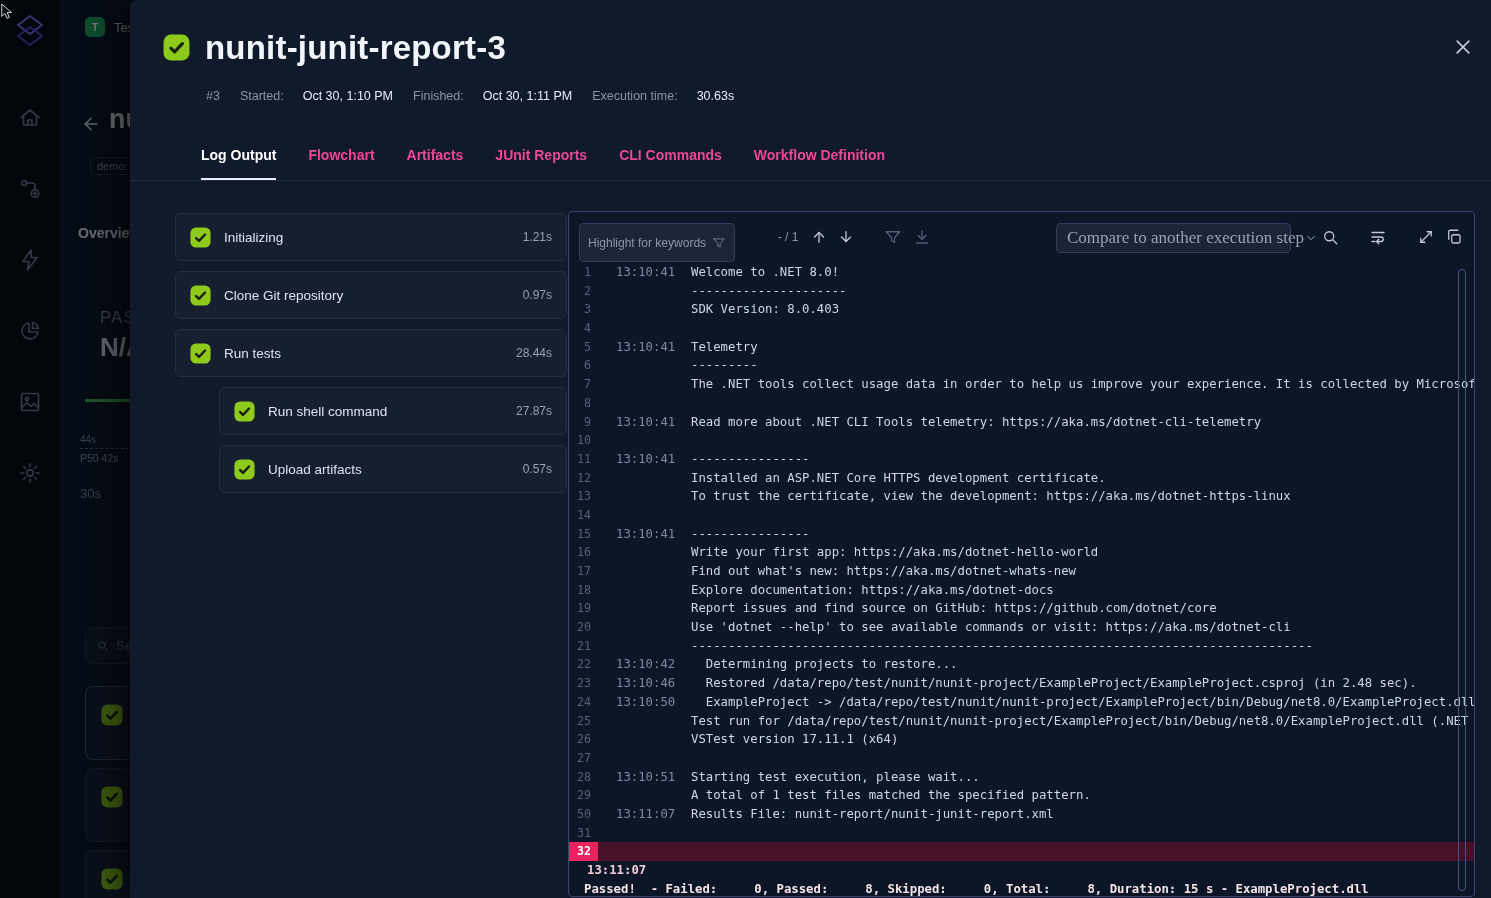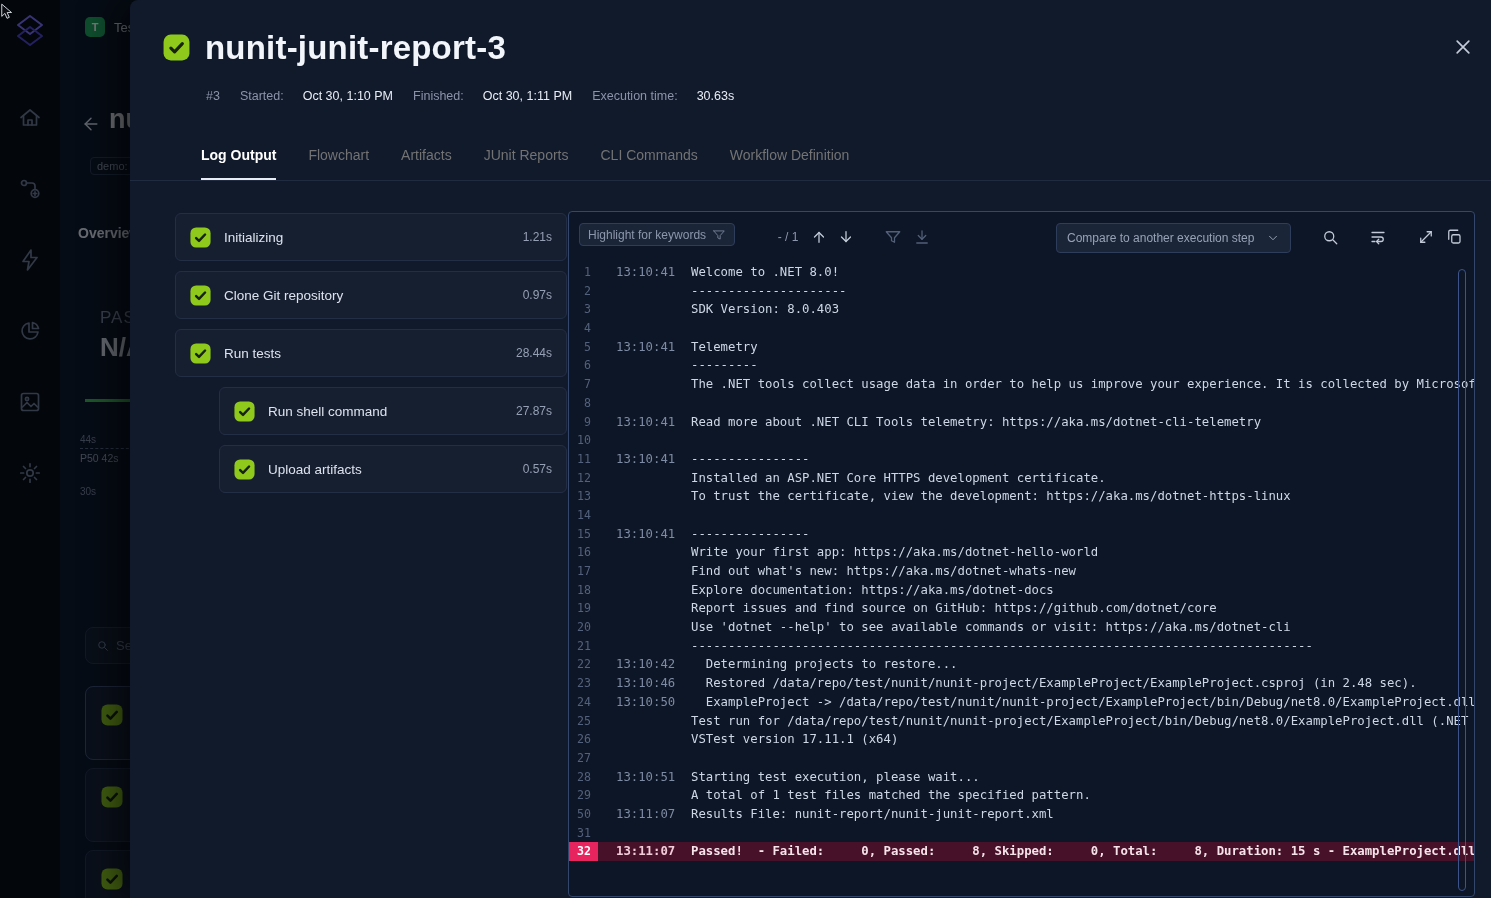--- a/index.html
+++ b/index.html
@@ -34,21 +34,21 @@
   .bg-heading { position: absolute; left: 49px; top: 104px; font-size: 27px; font-weight: 700; color: #f1f4f9; white-space: nowrap; }
   .bg-badge { position: absolute; left: 30px; top: 157px; font-size: 11px; color: #8b95a9;
     border: 1px solid #2a354d; border-radius: 4px; padding: 2px 6px; white-space: nowrap; }
   .bg-section { position: absolute; left: 18px; top: 225px; font-size: 14px; font-weight: 600; color: #e4e9f2; }
   .bg-stat-label { position: absolute; left: 40px; top: 308px; font-size: 17px; letter-spacing: 1px; color: #7e89a0; white-space: nowrap; }
   .bg-stat-value { position: absolute; left: 40px; top: 332px; font-size: 26px; font-weight: 700; color: #dde3ed; }
   .bg-chart-line { position: absolute; left: 25px; top: 399px; width: 100px; height: 3px; background: #3fb950; }
   .bg-tick-top { position: absolute; left: 20px; top: 434px; font-size: 10px; color: #76819a; }
   .bg-dash { position: absolute; left: 20px; top: 448px; width: 105px; border-top: 1px dashed #55617c; }
   .bg-p50 { position: absolute; left: 20px; top: 452px; font-size: 10.5px; color: #8d98ad; white-space: nowrap; }
-  .bg-tick-bottom { position: absolute; left: 20px; top: 486px; font-size: 10px; color: #76819a; }
+  .bg-tick-bottom { position: absolute; left: 20px; top: 486px; font-size: 13px; color: #76819a; }
   .bg-search { position: absolute; left: 25px; top: 627px; width: 110px; height: 37px; background: #121b2c;
     border: 1px solid #26314a; border-radius: 8px; display: flex; align-items: center; padding: 0 10px; gap: 7px; }
   .bg-search .icon { color: #72809a; } .bg-search .icon svg { width: 13px; height: 13px; }
   .bg-search input { background: transparent; border: none; outline: none; width: 60px; font-size: 13px; color: #dfe5ee; font-family: "Liberation Sans", sans-serif; }
   .bg-search input::placeholder { color: #72809a; }
   .bg-card { position: absolute; left: 25px; width: 110px; height: 74px; background: #141e31;
     border: 1px solid #26314a; border-radius: 8px; cursor: pointer; }
   .bg-card.selected { border-color: #3c4d74; }
   .bg-card .check-wrap { position: absolute; left: 15px; top: 17px; width: 22px; height: 22px; }
 
@@ -59,58 +59,58 @@
     border-top-left-radius: 8px; box-shadow: -14px 0 34px rgba(0,0,0,0.55); }
   .m-check { position: absolute; left: 33px; top: 34px; width: 27px; height: 27px; }
   .check-wrap svg, .m-check svg, .step-check svg { width: 100%; height: 100%; display: block; }
   .m-title { position: absolute; left: 75px; top: 29px; font-size: 33px; font-weight: 700; color: #f2f5fa; letter-spacing: 0.2px; white-space: nowrap; }
   .m-close { position: absolute; right: 18px; top: 37px; width: 20px; height: 20px; color: #c4cbd8; cursor: pointer; }
   .m-close svg { width: 20px; height: 20px; }
   .m-meta { position: absolute; left: 76px; top: 89px; display: flex; align-items: center; gap: 20px; font-size: 12.5px; color: #8b94a9; white-space: nowrap; }
   .m-meta .pair { display: flex; gap: 19px; }
   .m-meta .v { color: #e8edf5; }
   .m-tabs { position: absolute; left: 34px; top: 147px; display: flex; gap: 32px; margin-left: 37px; }
-  .tab { font-size: 14px; color: #737373; padding-bottom: 15px; cursor: pointer; white-space: nowrap; }
+  .tab { font-size: 14px; color: #ec4899; padding-bottom: 15px; cursor: pointer; white-space: nowrap; font-weight: bold; }
   .tab.active { color: #ffffff; font-weight: 700; border-bottom: 3px solid #e7ecf4; }
   .m-tabs-divider { position: absolute; left: 0; right: 0; top: 180px; height: 1px; background: #202a40; }
 
   
   .steps { position: absolute; left: 45px; top: 213px; width: 392px; }
   .step-card { height: 48px; margin-bottom: 10px; background: #161f2f; border: 1px solid #232e46; border-radius: 6px;
     display: flex; align-items: center; padding: 0 14px; cursor: pointer; }
   .step-card.indent { margin-left: 44px; }
   .step-check { width: 21px; height: 21px; margin-right: 13px; flex: none; }
   .step-label { flex: 1; font-size: 13.5px; color: #dde3ee; }
   .step-duration { font-size: 12px; color: #96a0b5; }
 
   
   .log-panel { position: absolute; left: 438px; top: 211px; right: 16px; bottom: 1px; background: #0d1626;
     border: 1px solid #33466b; border-radius: 4px; overflow: hidden; }
-  .kw-box { position: absolute; left: 10px; top: 11px; width: 156px; height: 23px; background: #1b2538;
+  .kw-box { position: absolute; left: 10px; top: 11px; width: 156px; height: 39px; background: #1b2538;
     border: 1px solid #2e3d5c; border-radius: 4px; display: flex; align-items: center; padding: 0 8px; gap: 4px; }
   .kw-box input { flex: 1; min-width: 0; background: transparent; border: none; outline: none; color: #dfe5ee;
     font-size: 12px; font-family: "Liberation Sans", sans-serif; }
   .kw-box input::placeholder { color: #8d97ac; }
   .kw-box .icon { color: #707b92; } .kw-box .icon svg { width: 14px; height: 14px; }
   .match-counter { position: absolute; left: 196px; top: 18px; width: 46px; text-align: center; font-size: 12px; color: #8d97ac; }
   .tb-icon { position: absolute; top: 16px; width: 18px; height: 18px; color: #c3cbd9; cursor: pointer; }
   .tb-icon svg { width: 18px; height: 18px; }
   .tb-icon.muted { color: #525f78; }
   .compare-select { position: absolute; left: 487px; top: 11px; width: 235px; height: 28px; background: #1b2538;
     border: 1px solid #2e3d5c; border-radius: 4px; display: flex; align-items: center; justify-content: space-between;
-    padding: 14px 10px; font-size: 12px; color: #98a2b6; cursor: pointer; white-space: nowrap; }
+    padding: 14px 10px; font-size: 17px; color: #98a2b6; cursor: pointer; white-space: nowrap; font-family: Liberation Serif, serif; }
   .compare-select .icon { color: #98a2b6; } .compare-select .icon svg { width: 14px; height: 14px; }
 
   .log-body { position: absolute; left: 0; right: 0; top: 51px; bottom: 0; overflow: hidden;
     font-family: "DejaVu Sans Mono", monospace; font-size: 12.3px; }
   .log-line { display: flex; height: 18.7px; line-height: 18.7px; white-space: pre; }
   .ln { width: 29px; padding-right: 7px; text-align: right; color: #53617c; flex: none; font-size: 11.6px; }
   .lt { width: 60px; margin-left: 18px; color: #7e8ba4; flex: none; }
   .lx { margin-left: 15px; color: #cdd7e6; flex: none; }
-  .log-line.hl { background: #471129; }
+  .log-line.hl { background: #471129; flex-direction: column; }
   .log-line.hl .ln { background: #e8245f; color: #ffffff; font-weight: 700; }
   .log-line.hl .lt { color: #f2cdd9; font-weight: 700; }
   .log-line.hl .lx { color: #f6e4ea; font-weight: 700; }
   .log-scrollbar { position: absolute; right: 8px; top: 57px; bottom: 5px; width: 8px;
     border: 1px solid #3d548a; border-radius: 4px; cursor: pointer; }
 
   .mouse-cursor { position: absolute; left: 0; top: 3px; z-index: 9; width: 14px; height: 18px; }
 </style>
 </head>
 <body>

